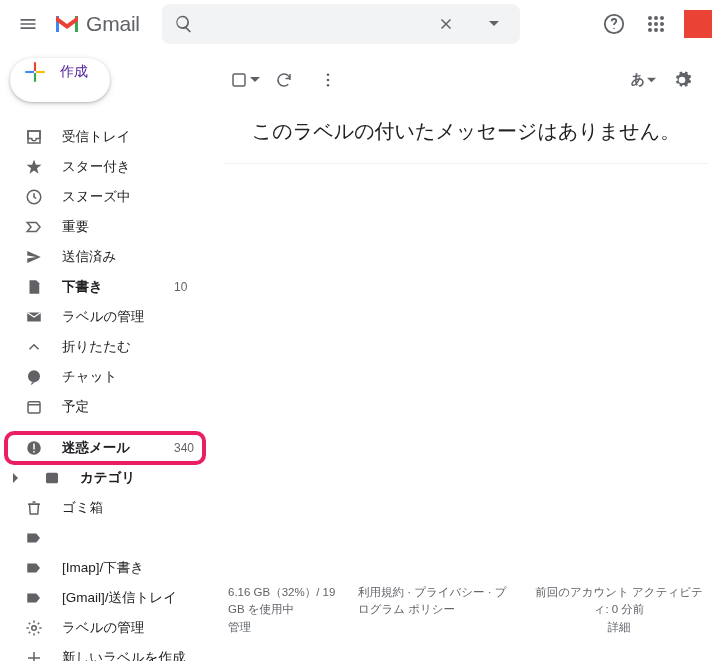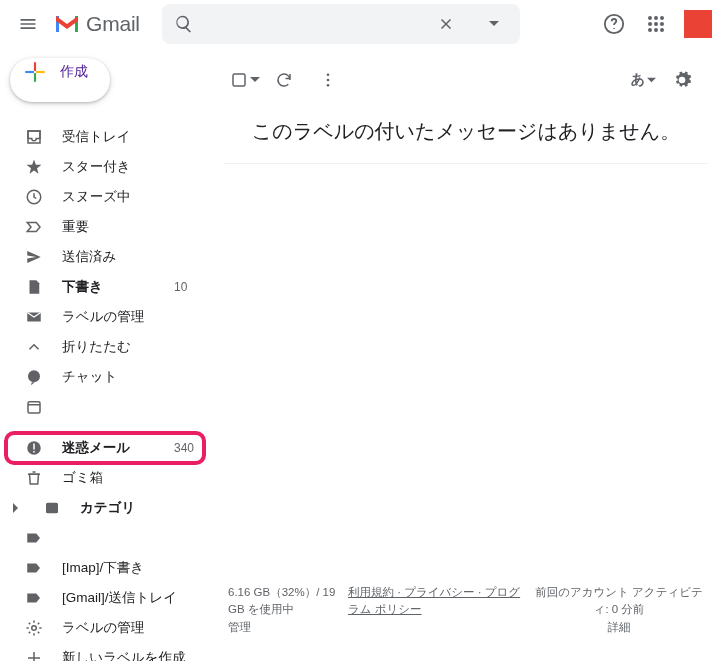--- a/index.html
+++ b/index.html
@@ -131,24 +131,24 @@
     border-bottom:1px solid #f1f1f1;
   }
 
   .footer {
     margin-top:auto;
     display:flex;
     font-size:11.5px;
     color:#5f6368;
     line-height:1.55;
     padding: 8px 4px 24px 4px;
-    gap: 10px;
+    gap: 20px;
   }
   .footer .c1 { flex:0 0 110px; }
-  .footer .c2 { flex:1;text-decoration:underline; }
+  .footer .c2 { flex:1; }
   .footer .c3 { text-align:center; flex:0 0 170px; }
 
   svg { display:block; }
 </style>
 </head>
 <body>
 
 <div class="header">
   <div class="menu-btn">
     <svg width="20" height="20" viewBox="0 0 24 24" fill="#5f6368">
@@ -298,54 +298,55 @@
           </span>
           <span class="label">チャット</span>
         </div>
         <div class="nav-item">
           <span class="ic">
             <svg width="18" height="18" viewBox="0 0 24 24">
               <rect x="4" y="5" width="16" height="15" rx="2" fill="none" stroke="#616265" stroke-width="2"></rect>
               <path d="M4 9h16" stroke="#616265" stroke-width="2"></path>
             </svg>
           </span>
+          <span class="label">予定</span>
         </div>
         <div class="nav-item bold highlighted">
           <span class="ic">
             <svg width="18" height="18" viewBox="0 0 24 24">
               <circle cx="12" cy="12" r="9" fill="#616265"></circle>
               <rect x="11" y="6" width="2" height="8" fill="#fff"></rect>
               <rect x="11" y="16" width="2" height="2" fill="#fff"></rect>
             </svg>
           </span>
           <span class="label">迷惑メール</span>
           <span class="count">340</span>
           <span class="highlight-ring"></span>
-        </div>
-        <div class="nav-item">
-          <span class="ic">
-            <svg width="18" height="18" viewBox="0 0 24 24">
-              <path d="M6 7h12l-1 13H7z" fill="none" stroke="#616265" stroke-width="2"></path>
-              <path d="M4 7h16M10 4h4" stroke="#616265" stroke-width="2"></path>
-            </svg>
-          </span>
-          <span class="label">ゴミ箱</span>
         </div>
         <div class="nav-item bold">
           <span class="ic" style="margin-left:-18px;margin-right:-2px">
             <svg width="10" height="10" viewBox="0 0 10 10">
               <path d="M2 0l5 5-5 5z" fill="#616265"></path>
             </svg>
           </span>
           <span class="ic">
             <svg width="18" height="18" viewBox="0 0 24 24">
               <rect x="4" y="5" width="16" height="14" rx="2" fill="#616265"></rect>
             </svg>
           </span>
           <span class="label">カテゴリ</span>
+        </div>
+        <div class="nav-item">
+          <span class="ic">
+            <svg width="18" height="18" viewBox="0 0 24 24">
+              <path d="M6 7h12l-1 13H7z" fill="none" stroke="#616265" stroke-width="2"></path>
+              <path d="M4 7h16M10 4h4" stroke="#616265" stroke-width="2"></path>
+            </svg>
+          </span>
+          <span class="label">ゴミ箱</span>
         </div>
         <div class="nav-item">
           <span class="ic">
             <svg width="18" height="18" viewBox="0 0 24 24">
               <path d="M3 6h12l5 6-5 6H3z" fill="#616265"></path>
             </svg>
           </span>
         </div>
         <div class="nav-item">
           <span class="ic">

